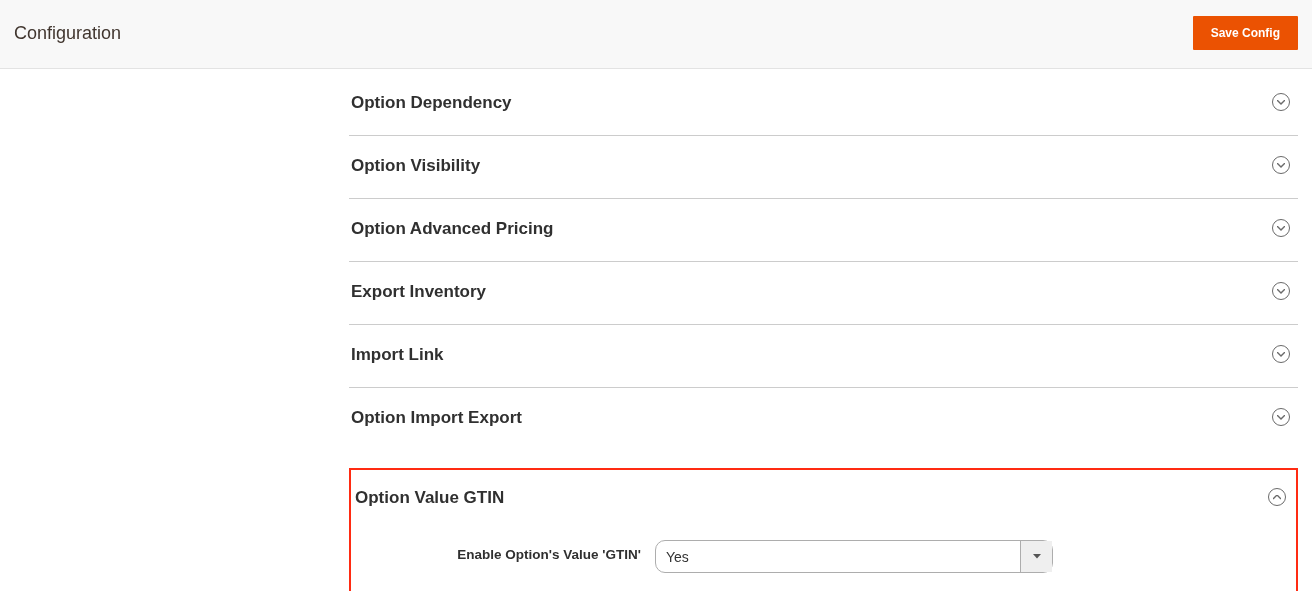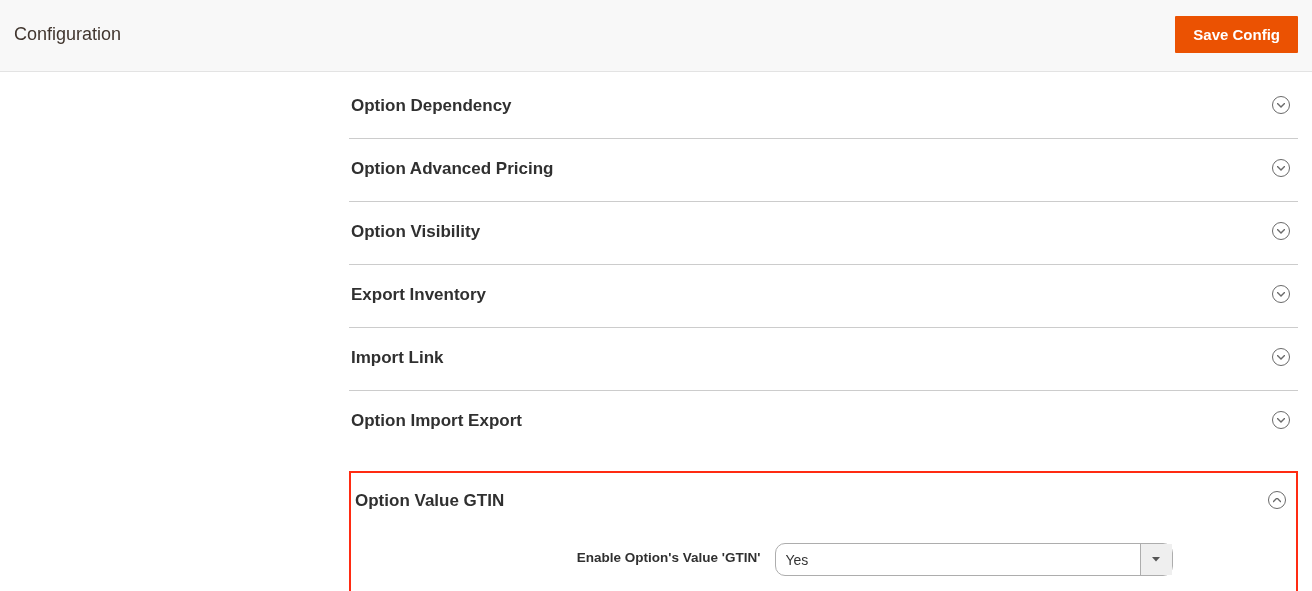--- a/index.html
+++ b/index.html
@@ -20,21 +20,21 @@
   .page-title {
     font-size: 18px;
     font-weight: 400;
     color: #41362f;
   }
   .save-btn {
     background: #eb5202;
     color: #fff;
     border: none;
     padding: 10px 18px;
-    font-size: 15px;
+    font-size: 12px;
     font-weight: 600;
     cursor: pointer;
     border-radius: 1px;
   }
 
   .content-area {
     padding: 0 14px 20px 14px;
   }
   .sections {
     margin-left: 335px;
@@ -78,21 +78,20 @@
   }
   .highlight-box .section-row {
     border-bottom: none;
     padding: 4px 2px 28px 2px;
   }
 
   .field-row {
     display: flex;
     align-items: flex-start;
     padding: 4px 2px 0 2px;
-    justify-content: center;
   }
   .field-label-wrap {
     width: 300px;
     text-align: right;
     padding-right: 14px;
     padding-top: 6px;
   }
   .field-label {
     font-size: 13.5px;
     font-weight: 600;
@@ -152,30 +151,30 @@
     <div class="section-row">
       <span class="section-title">Option Dependency</span>
       <span class="chevron-circle">
         <svg width="8" height="5" viewBox="0 0 8 5">
             <path d="M0 0 L4 4 L8 0" fill="none" stroke="#6a6a6a" stroke-width="1.4"></path>
           </svg>
       </span>
     </div>
 
     <div class="section-row">
+      <span class="section-title">Option Visibility</span>
+      <span class="chevron-circle">
+        <svg width="8" height="5" viewBox="0 0 8 5">
+            <path d="M0 0 L4 4 L8 0" fill="none" stroke="#6a6a6a" stroke-width="1.4"></path>
+          </svg>
+      </span>
+    </div>
+
+    <div class="section-row">
       <span class="section-title">Option Advanced Pricing</span>
-      <span class="chevron-circle">
-        <svg width="8" height="5" viewBox="0 0 8 5">
-            <path d="M0 0 L4 4 L8 0" fill="none" stroke="#6a6a6a" stroke-width="1.4"></path>
-          </svg>
-      </span>
-    </div>
-
-    <div class="section-row">
-      <span class="section-title">Option Visibility</span>
       <span class="chevron-circle">
         <svg width="8" height="5" viewBox="0 0 8 5">
             <path d="M0 0 L4 4 L8 0" fill="none" stroke="#6a6a6a" stroke-width="1.4"></path>
           </svg>
       </span>
     </div>
 
     <div class="section-row">
       <span class="section-title">Export Inventory</span>
       <span class="chevron-circle">

